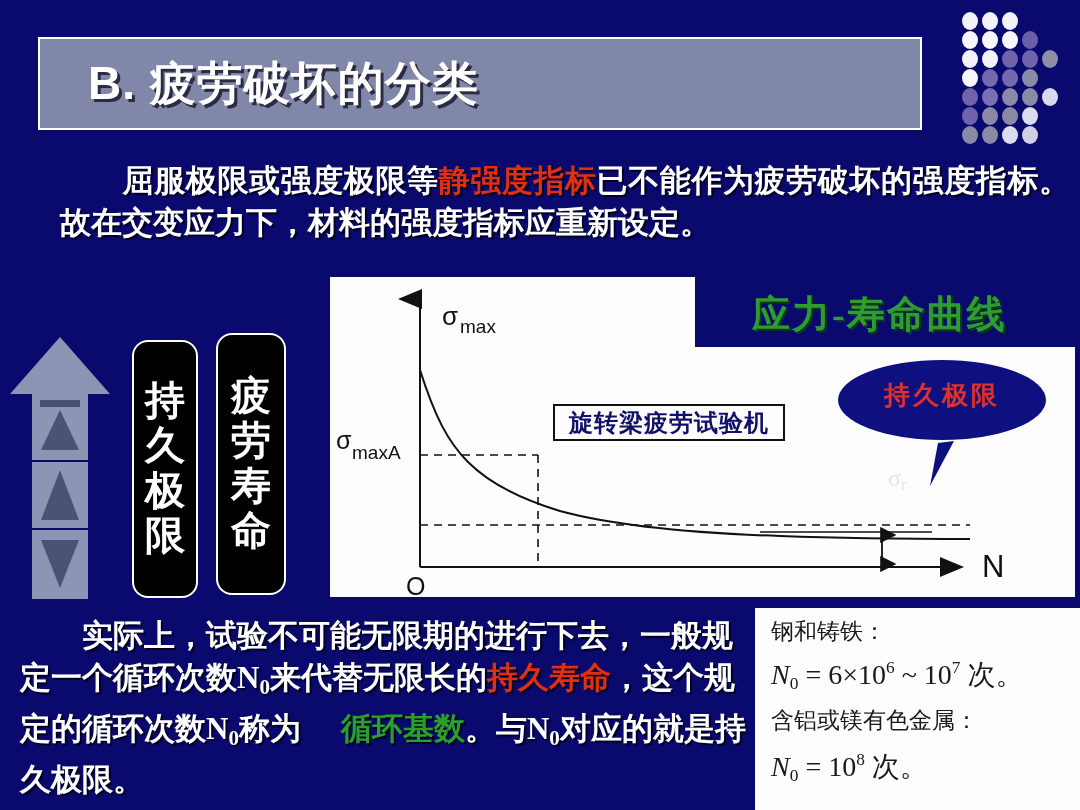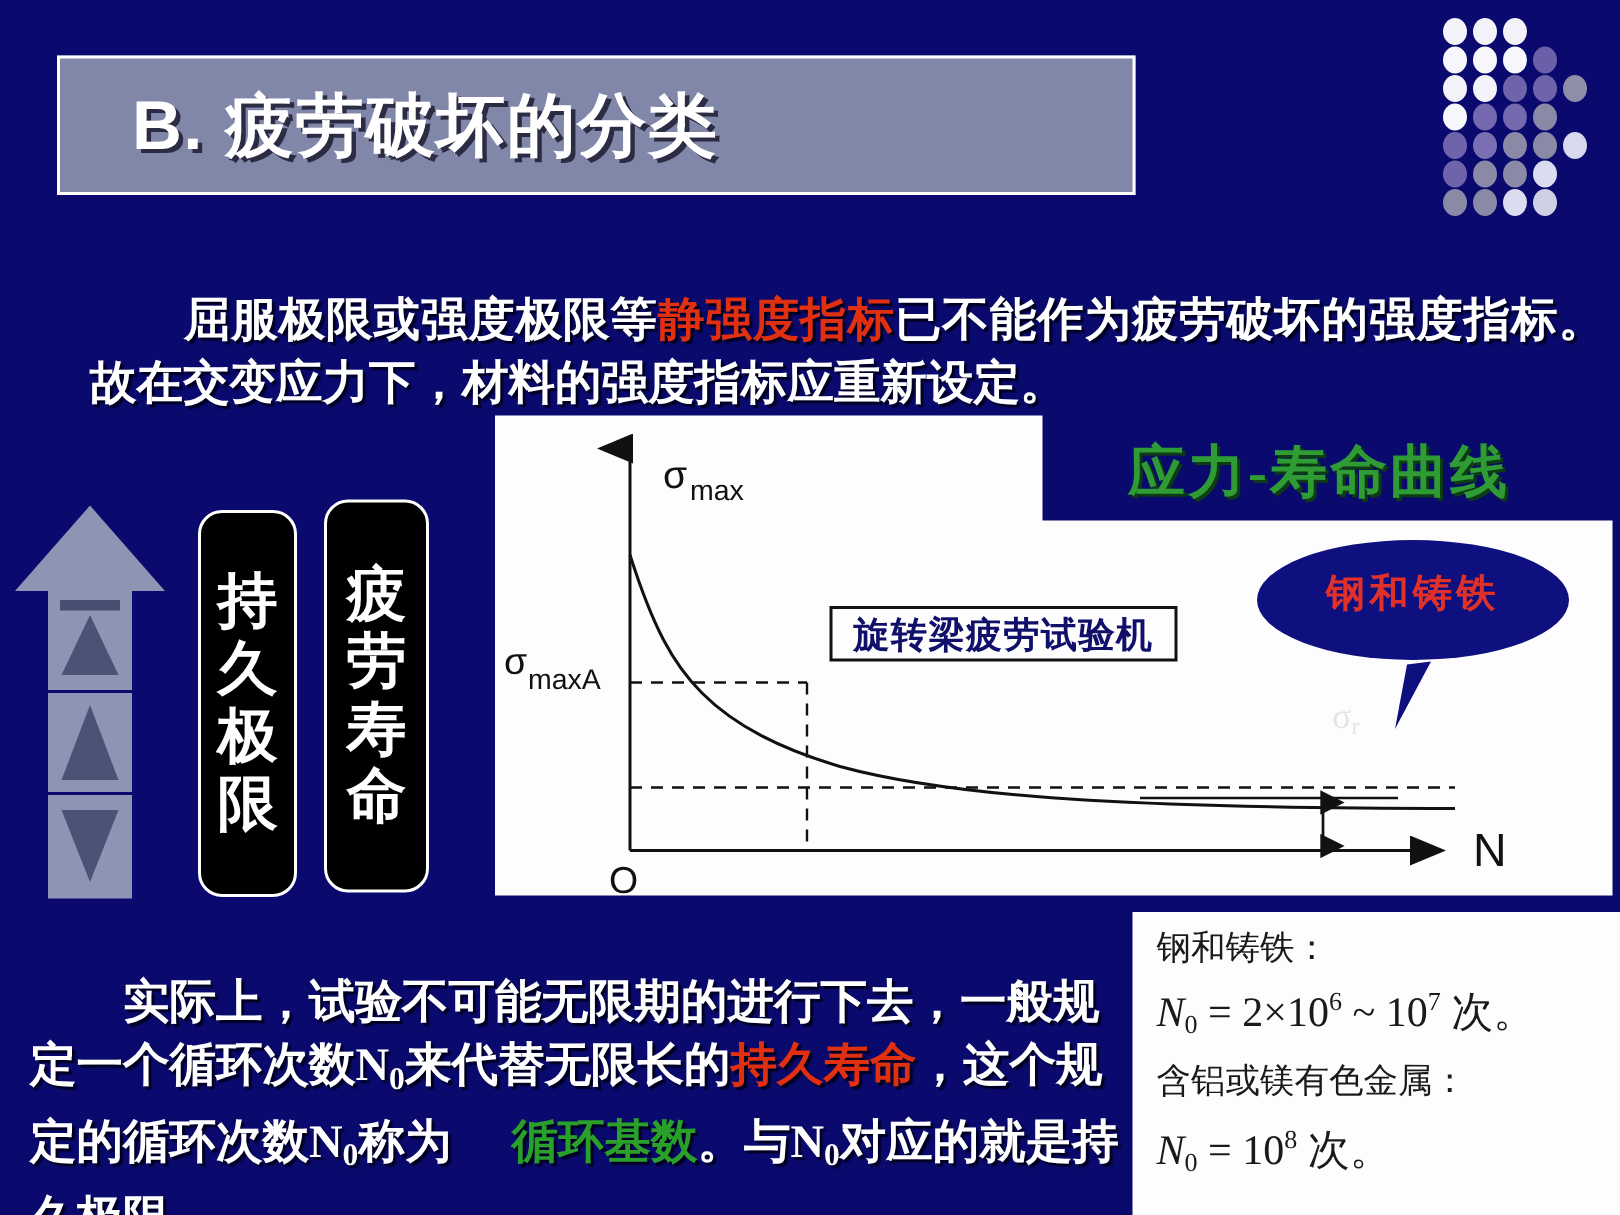--- a/index.html
+++ b/index.html
@@ -10,37 +10,36 @@
     position:relative;
   }
   #slide{position:absolute;inset:0;background:#0a0a6e;}
 
   
   .dotgrid{position:absolute;left:962px;top:12px;width:110px;height:140px;}
   .dotgrid .dot{position:absolute;width:16px;height:18px;border-radius:50%;}
 
   
   .titlebar{
-    position:absolute;left:38px;top:37px;width:719px;height:93px;
+    position:absolute;left:38px;top:37px;width:884px;height:93px;
     background:#8087a8;border:2px solid #ffffff;box-sizing:border-box;
   }
   .titlebar .ttext{
     position:absolute;left:48px;top:50%;transform:translateY(-50%);
     font-family:"Liberation Sans", sans-serif;
     font-size:46px;font-weight:bold;color:#ffffff;white-space:nowrap;
     text-shadow:3px 3px 0px #2b2b43;letter-spacing:1px;
   }
 
   
   .para{
     position:absolute;color:#ffffff;
     font-family:"Liberation Serif", serif;
     font-size:31px;line-height:42px;font-weight:bold;
     text-shadow:2px 2px 1px #000022;
-    margin-top:32px;
   }
   #para-top{left:60px;top:160px;width:1010px;text-align:justify;}
   #para-top .indent{display:inline-block;width:62px;}
   #para-bottom{left:20px;top:615px;width:740px;}
   #para-bottom .indent{display:inline-block;width:62px;}
   .red{color:#e03010;}
   .green{color:#2aa02a;padding-left:40px;}
   sub{font-size:.68em;vertical-align:-.28em;}
 
   
@@ -263,34 +262,34 @@
     <span>旋转梁疲劳试验机</span>
   </div>
 
   <div class="greentitle">应力-寿命曲线</div>
 
   <div class="callout">
     <svg width="208" height="130" viewBox="0 0 208 130">
       <path d="M100,85 L92,128 L116,83 z" fill="#0f1080"></path>
       <ellipse cx="104" cy="42" rx="104" ry="40" fill="#0f1080"></ellipse>
     </svg>
-    <div class="label">钢和铸铁</div>
+    <div class="label">持久极限</div>
   </div>
   <div class="sigmar">
     <span>σ</span><sub>r</sub>
   </div>
 
   <div class="para" id="para-bottom">
     <span class="indent"></span><span>实际上，试验不可能无限期的进行下去，一般规定一个循环次数N</span><sub>0</sub><span>来代替无限长的</span><span class="red">持久寿命</span><span>，这个规定的循环次数N</span><sub>0</sub><span>称为</span><span class="green">循环基数</span><span>。与N</span><sub>0</sub><span>对应的就是持久极限。</span>
   </div>
 
   <div class="formulapanel">
     <div class="ln fl1">钢和铸铁：</div>
     <div class="ln fl2">
-      <i>N</i><sub>0</sub><span> = 2×10</span><sup>6</sup><span> ~ 10</span><sup>7</sup><span> 次。</span>
+      <i>N</i><sub>0</sub><span> = 6×10</span><sup>6</sup><span> ~ 10</span><sup>7</sup><span> 次。</span>
     </div>
     <div class="ln fl3">含铝或镁有色金属：</div>
     <div class="ln fl4">
       <i>N</i><sub>0</sub><span> = 10</span><sup>8</sup><span> 次。</span>
     </div>
 
   </div>
 
 </div>
 

